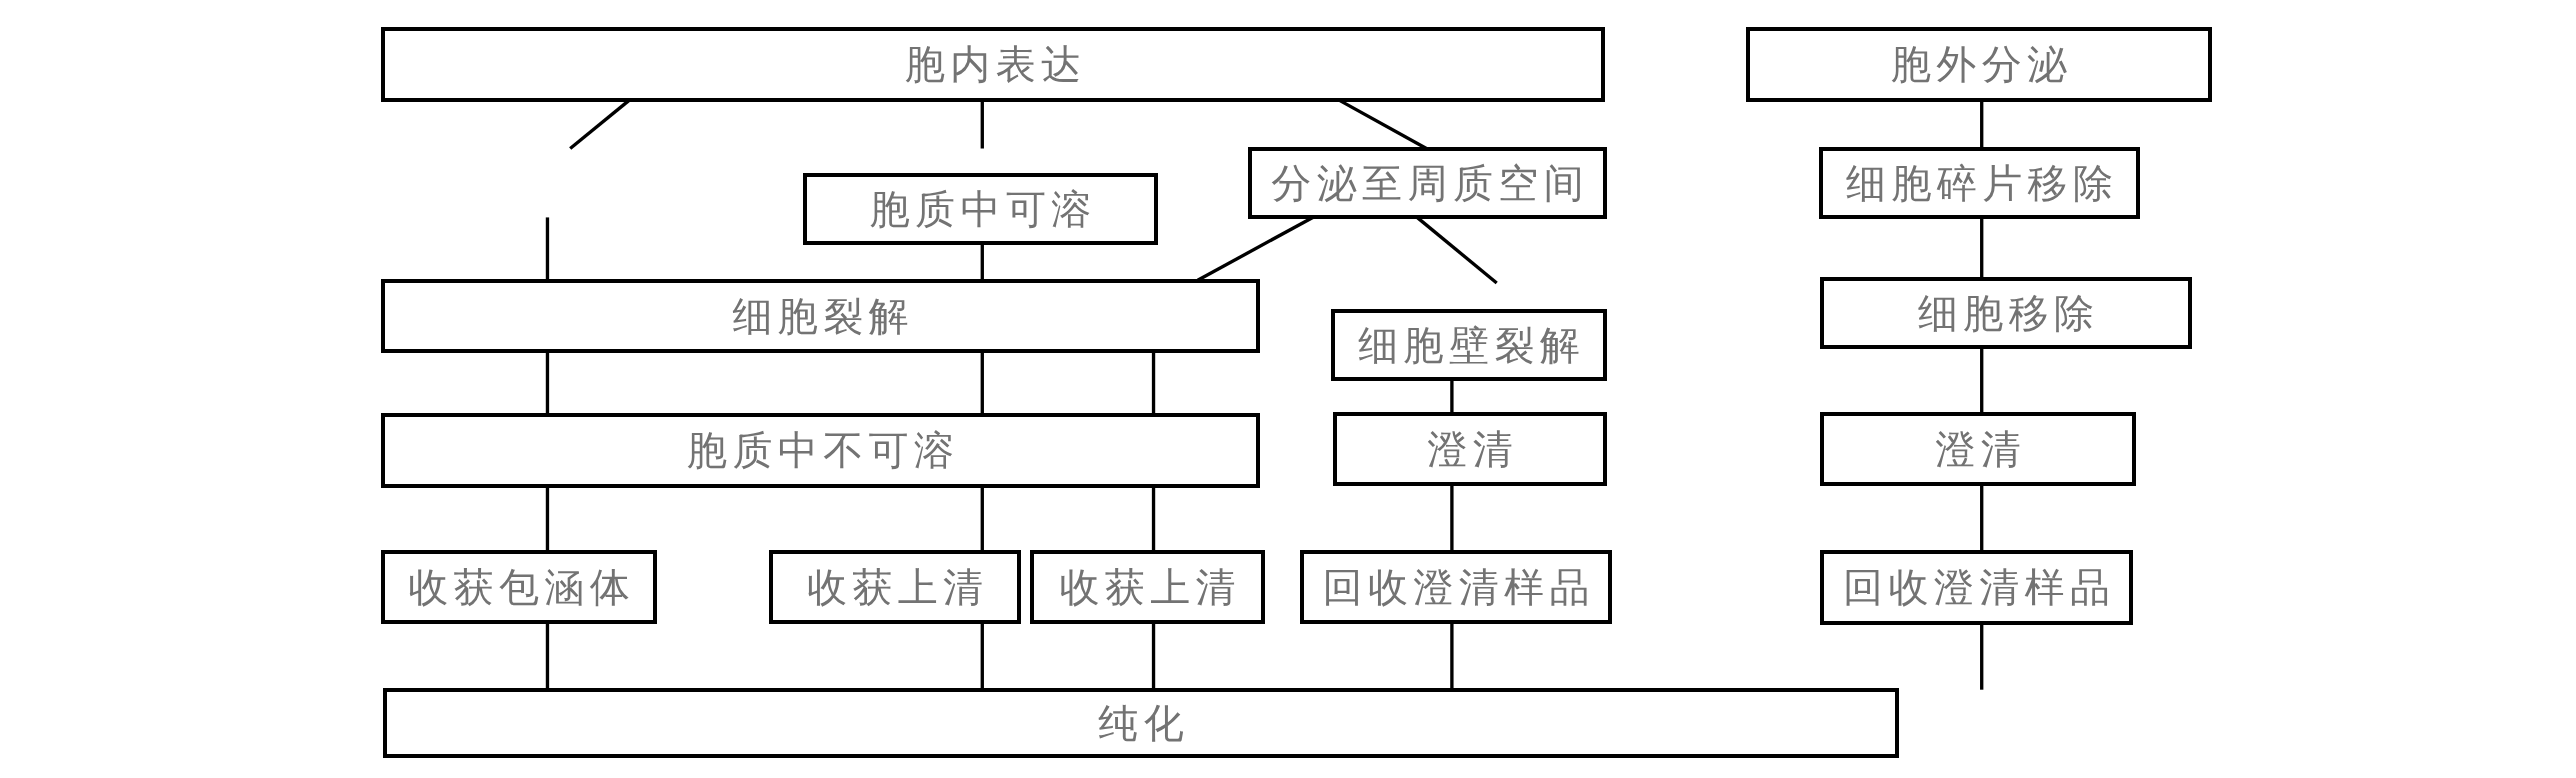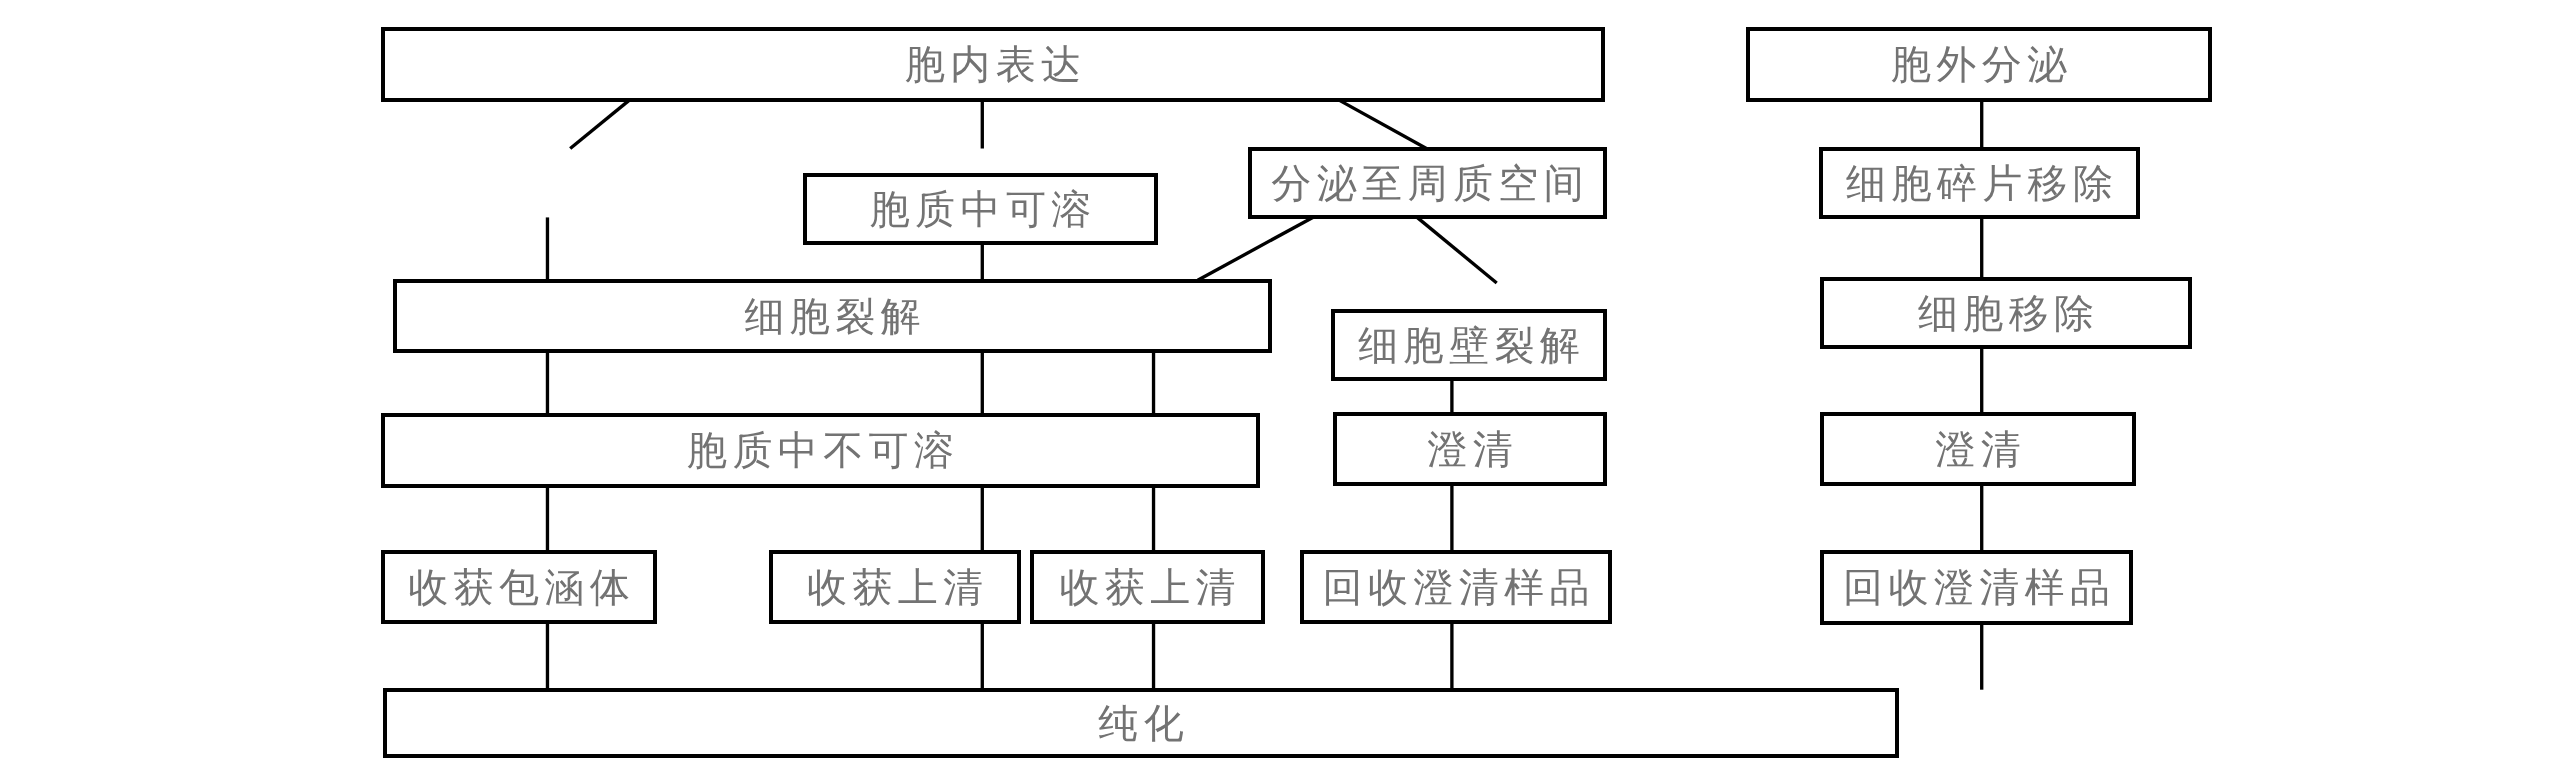--- a/index.html
+++ b/index.html
@@ -38,21 +38,21 @@
   }
   
   .n-intracellular { left: 381px;  top: 27px;  width: 1224px; height: 75px; }
   .n-extracellular { left: 1746px; top: 27px;  width: 466px;  height: 75px; }
   
   .n-insoluble     { left: 381px;  top: 147px; width: 333px;  height: 72px; }
   .n-soluble       { left: 803px; top: 147px; width: 355px;  height: 72px; margin-top: 26px; }
   .n-periplasm     { left: 1248px; top: 147px; width: 359px;  height: 72px; }
   .n-medium        { left: 1819px; top: 147px; width: 321px;  height: 72px; }
   
-  .n-lysis         { left: 381px;  top: 279px; width: 879px; height: 74px; margin-left: 12px; }
+  .n-lysis         { left: 381px;  top: 279px; width: 879px; height: 74px; }
   .n-wall-lysis    { left: 1331px; top: 281px; width: 276px;  height: 72px; margin-top: 28px; }
   .n-cell-removal  { left: 1820px; top: 277px; width: 372px;  height: 72px; }
   
   .n-debris        { left: 381px;  top: 413px; width: 879px; height: 75px; }
   .n-clarif-mid    { left: 1333px; top: 412px; width: 274px;  height: 74px; }
   .n-clarif-right  { left: 1820px; top: 412px; width: 316px;  height: 74px; }
   
   .n-inclusion     { left: 381px;  top: 550px; width: 276px;  height: 74px; }
   .n-supernatant1  { left: 769px; top: 550px; width: 252px;  height: 74px; }
   .n-supernatant2  { left: 1030px; top: 550px; width: 235px;  height: 74px; }

